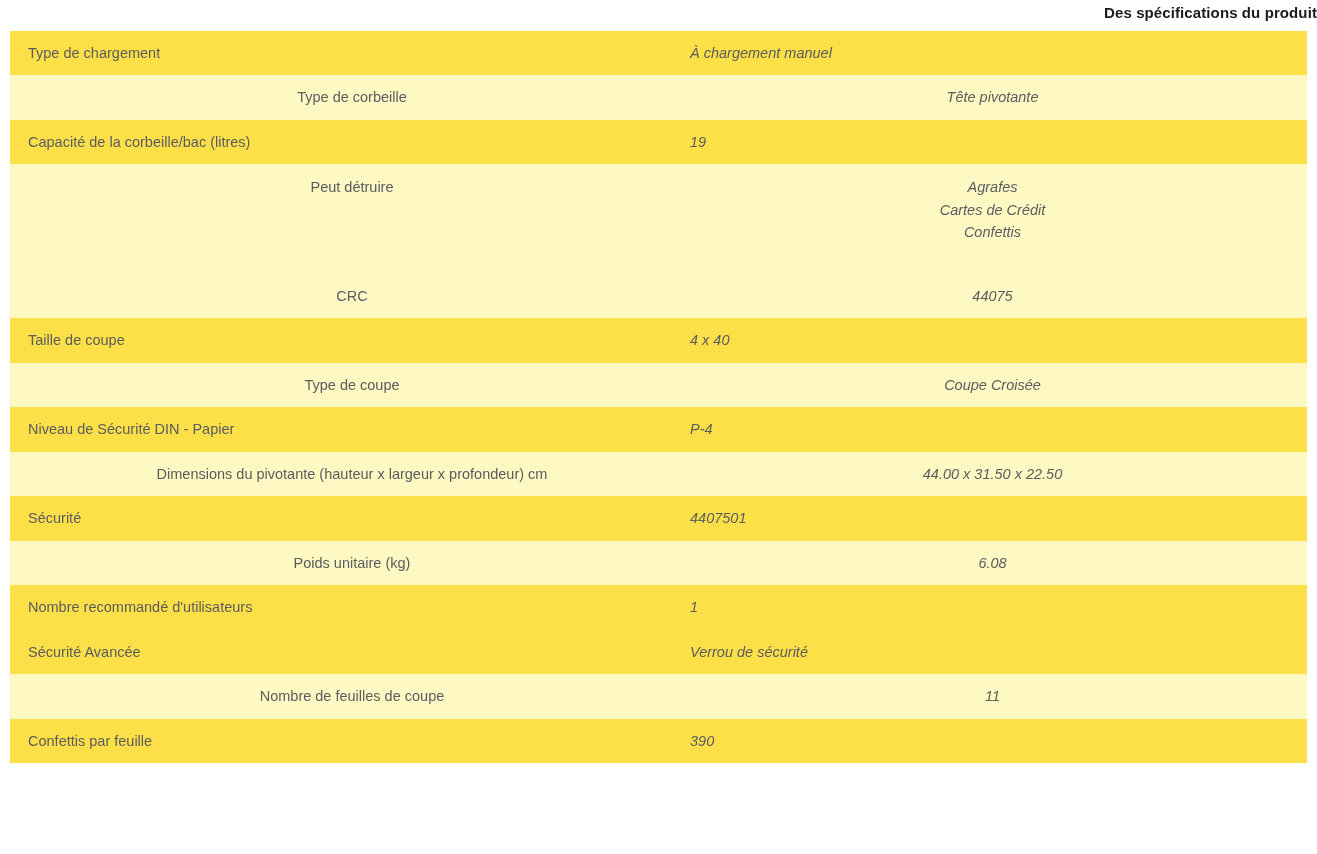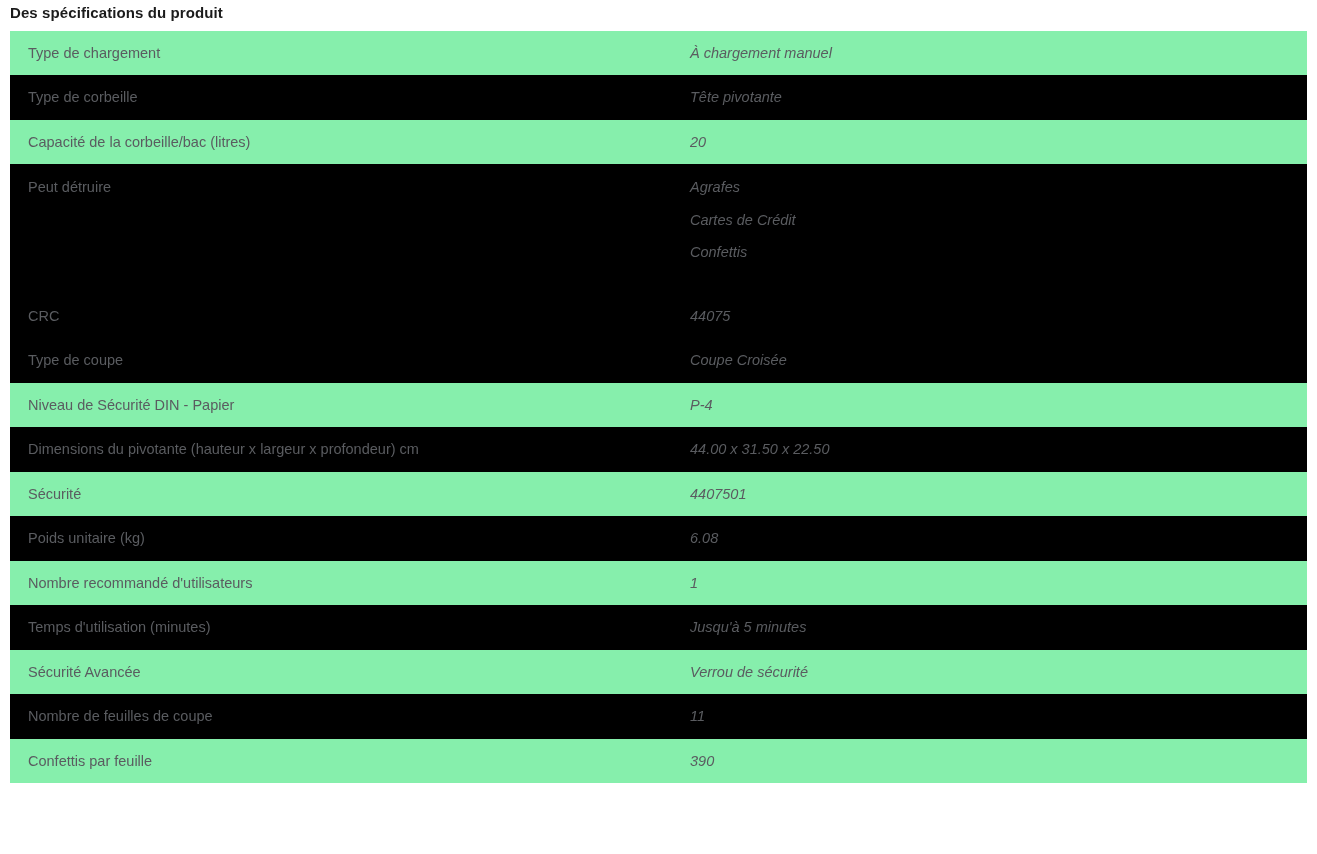--- a/index.html
+++ b/index.html
@@ -19,34 +19,36 @@
     padding: 0;
   }
 
   .spec-title {
     font-size: 15px;
     font-weight: bold;
     color: #1b1b1b;
     padding: 4px 0 10px 10px;
     margin: 0;
     letter-spacing: 0.1px;
+    text-align: right;
   }
 
   .spec-table {
     width: 1297px;
     margin: 0 0 0 10px;
     border-collapse: collapse;
     table-layout: fixed;
   }
 
   .spec-table tr.row-shaded {
-    background: #86efac;
+    background: #fde047;
   }
   .spec-table tr.row-plain {
-    background: #000000;
+    background: #fef9c3;
+    text-align: center;
   }
 
   .spec-table td {
     font-size: 14.5px;
     color: #5a5c60;
     vertical-align: top;
     padding: 11px 0 11px 0;
     line-height: 1.55;
     border: 0;
   }
@@ -60,21 +62,20 @@
   .spec-table td.value {
     padding-left: 2px;
     padding-right: 12px;
   }
 
   .value-line {
     display: block;
     font-style: italic;
   }
   .value-line + .value-line {
-    margin-top: 10px;
   }
 
   
   .spec-table tr.row-tall td {
     padding-top: 12px;
     padding-bottom: 30px;
   }
 </style>
 </head>
 <body>
@@ -93,35 +94,41 @@
         </tr>
         <tr class="row-plain">
           <td class="label">Type de corbeille</td>
           <td class="value">
             <span class="value-line">Tête pivotante</span>
           </td>
         </tr>
         <tr class="row-shaded">
           <td class="label">Capacité de la corbeille/bac (litres)</td>
           <td class="value">
-            <span class="value-line">20</span>
+            <span class="value-line">19</span>
           </td>
         </tr>
         <tr class="row-plain row-tall">
           <td class="label">Peut détruire</td>
           <td class="value">
             <span class="value-line">Agrafes</span>
             <span class="value-line">Cartes de Crédit</span>
             <span class="value-line">Confettis</span>
           </td>
         </tr>
         <tr class="row-plain">
           <td class="label">CRC</td>
           <td class="value">
             <span class="value-line">44075</span>
+          </td>
+        </tr>
+        <tr class="row-shaded">
+          <td class="label">Taille de coupe</td>
+          <td class="value">
+            <span class="value-line">4 x 40</span>
           </td>
         </tr>
         <tr class="row-plain">
           <td class="label">Type de coupe</td>
           <td class="value">
             <span class="value-line">Coupe Croisée</span>
           </td>
         </tr>
         <tr class="row-shaded">
           <td class="label">Niveau de Sécurité DIN - Papier</td>
@@ -146,26 +153,20 @@
           <td class="value">
             <span class="value-line">6.08</span>
           </td>
         </tr>
         <tr class="row-shaded">
           <td class="label">Nombre recommandé d'utilisateurs</td>
           <td class="value">
             <span class="value-line">1</span>
           </td>
         </tr>
-        <tr class="row-plain">
-          <td class="label">Temps d'utilisation (minutes)</td>
-          <td class="value">
-            <span class="value-line">Jusqu'à 5 minutes</span>
-          </td>
-        </tr>
         <tr class="row-shaded">
           <td class="label">Sécurité Avancée</td>
           <td class="value">
             <span class="value-line">Verrou de sécurité</span>
           </td>
         </tr>
         <tr class="row-plain">
           <td class="label">Nombre de feuilles de coupe</td>
           <td class="value">
             <span class="value-line">11</span>

